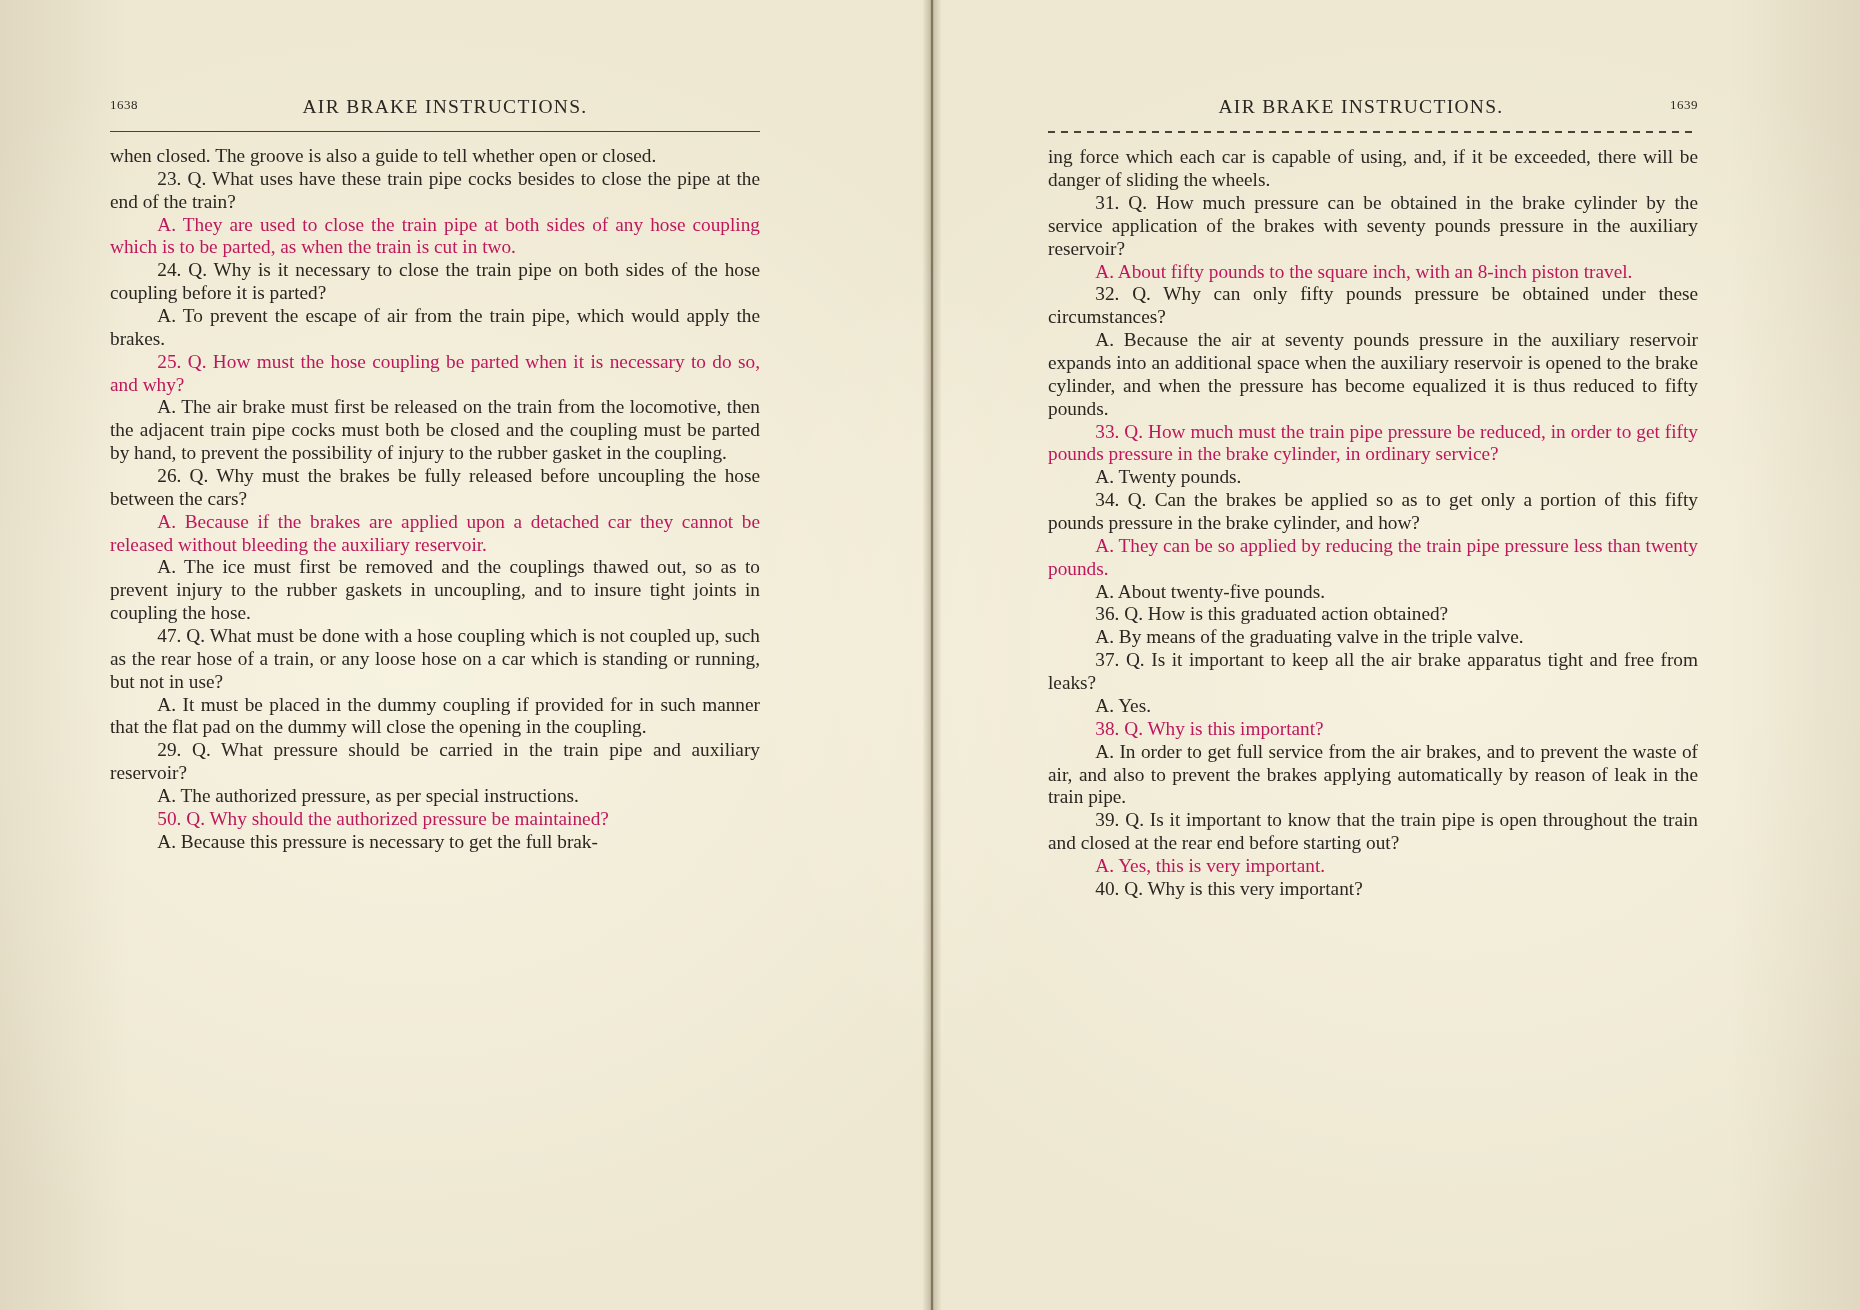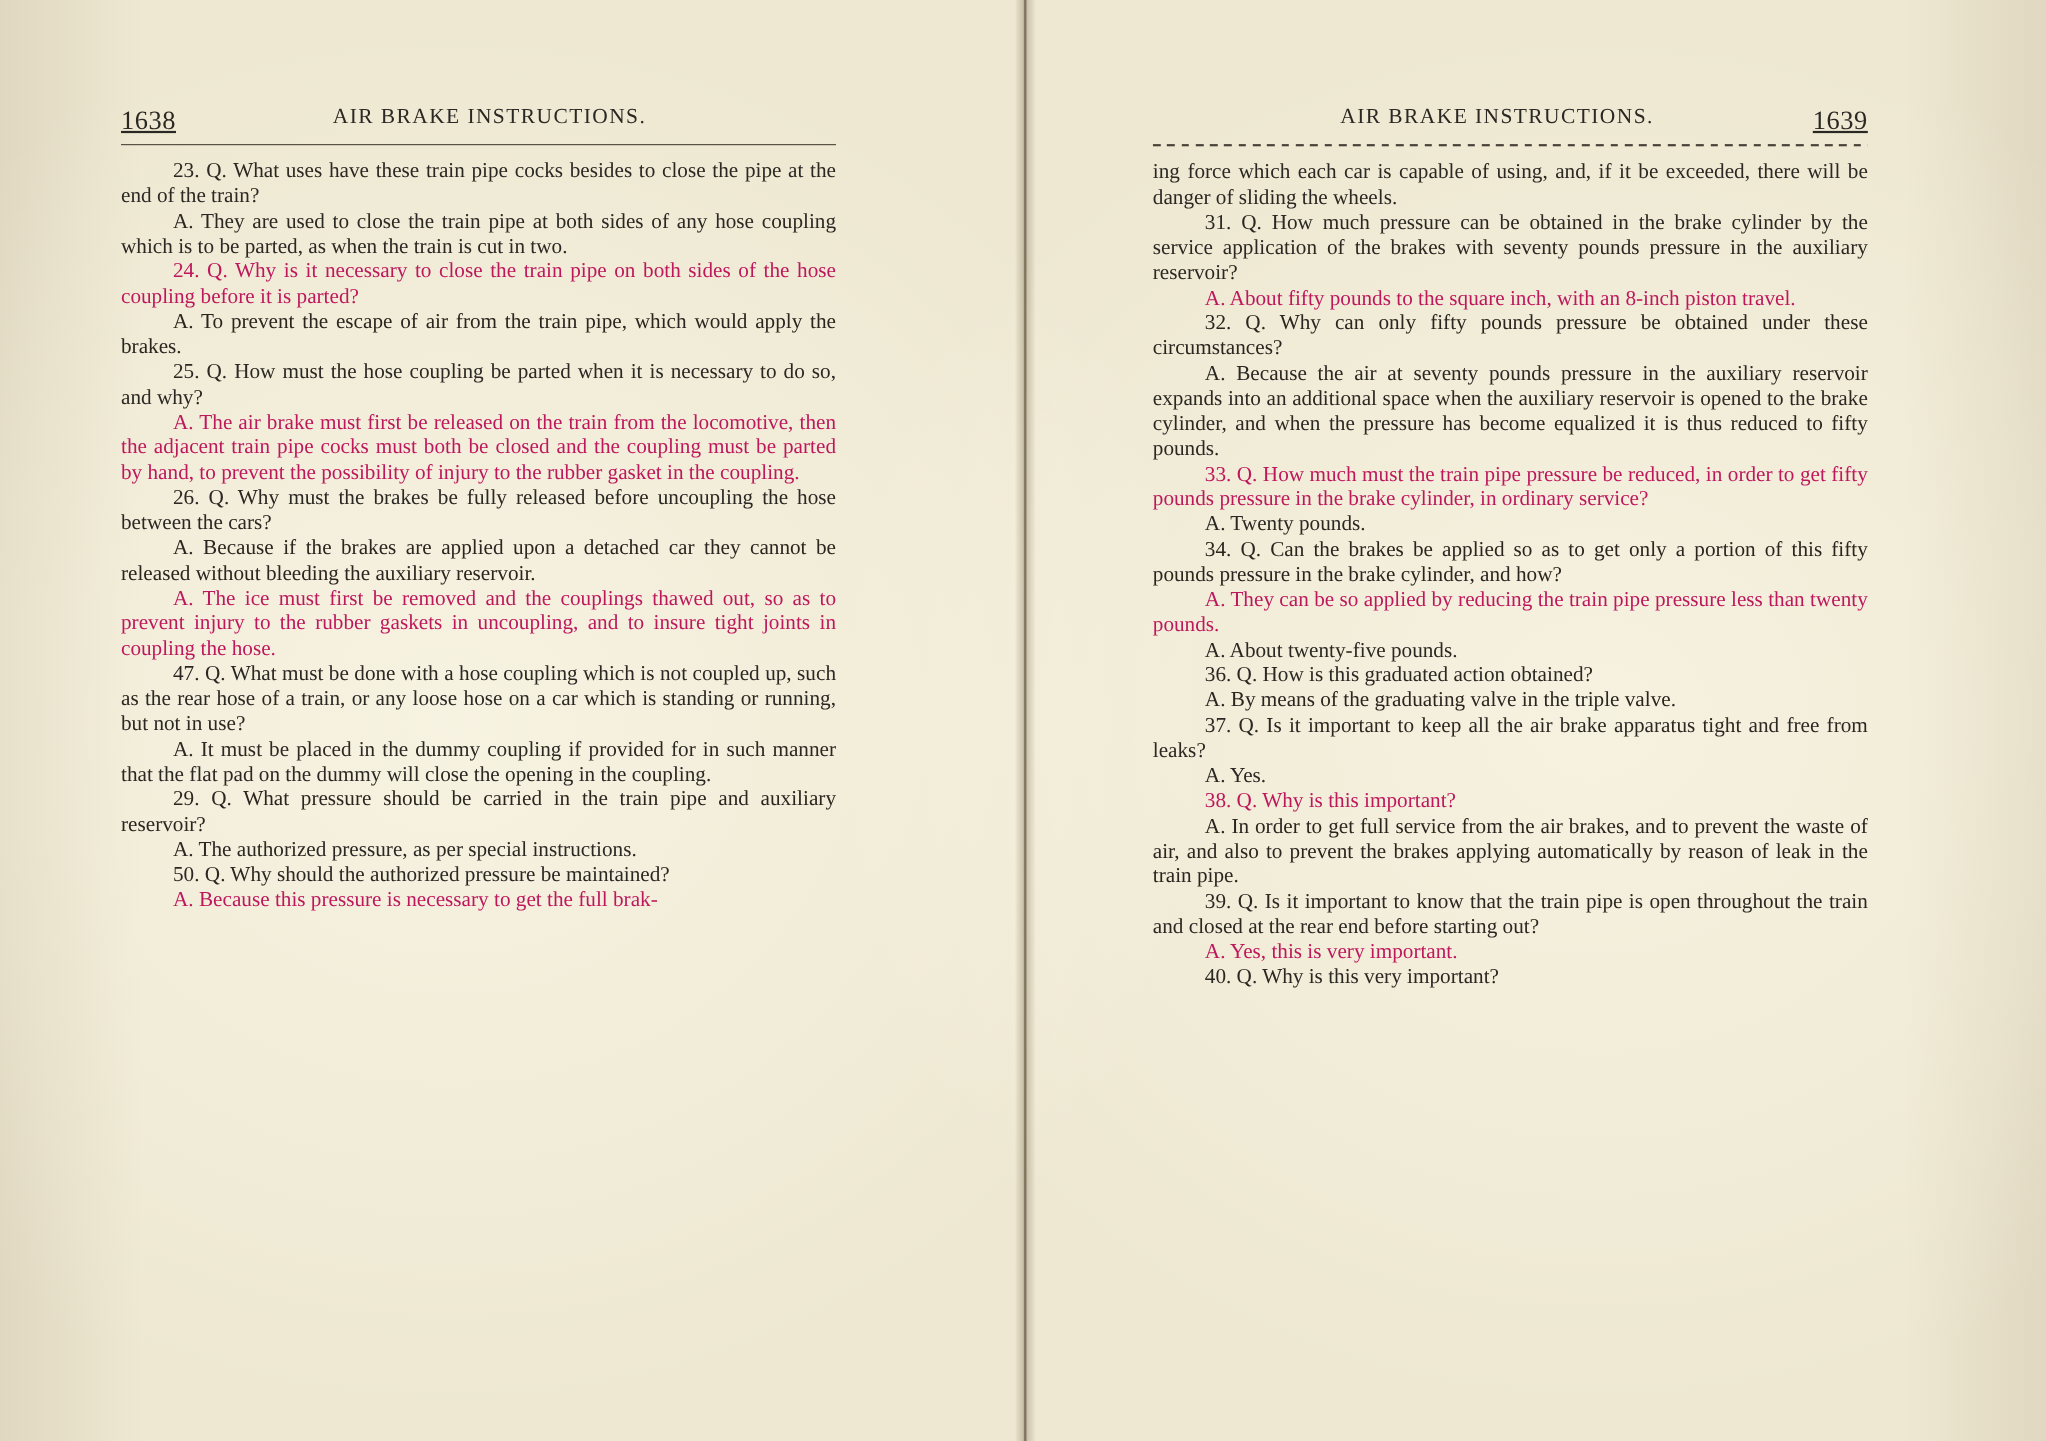--- a/index.html
+++ b/index.html
@@ -78,23 +78,22 @@
     text-align: center;
     font-variant: small-caps;
     letter-spacing: 1.3px;
     white-space: nowrap;
   }
   .page-left .running-head .title { transform: translateX(10px); }
   .page-right .running-head .title { transform: translateX(-12px); }
   .folio {
     position: absolute;
     top: 1px;
-    font-size: 24px;
+    font-size: 13px;
     letter-spacing: 0.5px;
-    text-decoration: underline;
   }
   .folio-left  { left: 0; }
   .folio-right { right: 0; text-align: right; }
 
   .rule {
     margin-top: 9px;
     border: 0;
     border-top: 1.3px solid #4a4238;
     width: 100%;
   }
@@ -133,20 +132,21 @@
   <div class="paper-tint"></div>
 
   <div class="page page-left">
     <div class="page-inner">
       <div class="running-head">
         <span class="folio folio-left">1638</span>
         <span class="title">AIR BRAKE INSTRUCTIONS.</span>
       </div>
       <div class="rule"></div>
       <div class="body-text" id="left-body">
+          <p class="flush">when closed.   The groove is also a guide to tell whether open or closed.</p>
           <p class="indent">23. Q. What uses have these train pipe cocks besides to close the pipe at the end of the train?</p>
           <p class="indent">A. They are used to close the train pipe at both sides of any hose coupling which is to be parted, as when the train is cut in two.</p>
           <p class="indent">24. Q. Why is it necessary to close the train pipe on both sides of the hose coupling before it is parted?</p>
           <p class="indent">A. To prevent the escape of air from the train pipe, which would apply the brakes.</p>
           <p class="indent">25. Q. How must the hose coupling be parted when it is necessary to do so, and why?</p>
           <p class="indent">A. The air brake must first be released on the train from the locomotive, then the adjacent train pipe cocks must both be closed and the coupling must be parted by hand, to prevent the possibility of injury to the rubber gasket in the coupling.</p>
           <p class="indent">26. Q. Why must the brakes be fully released before uncoupling the hose between the cars?</p>
           <p class="indent">A. Because if the brakes are applied upon a detached car they cannot be released without bleeding the auxiliary reservoir.</p>
           <p class="indent">A. The ice must first be removed and the couplings thawed out, so as to prevent injury to the rubber gaskets in uncoupling, and to insure tight joints in coupling the hose.</p>
           <p class="indent">47. Q. What must be done with a hose coupling which is not coupled up, such as the rear hose of a train, or any loose hose on a car which is standing or running, but not in use?</p>

